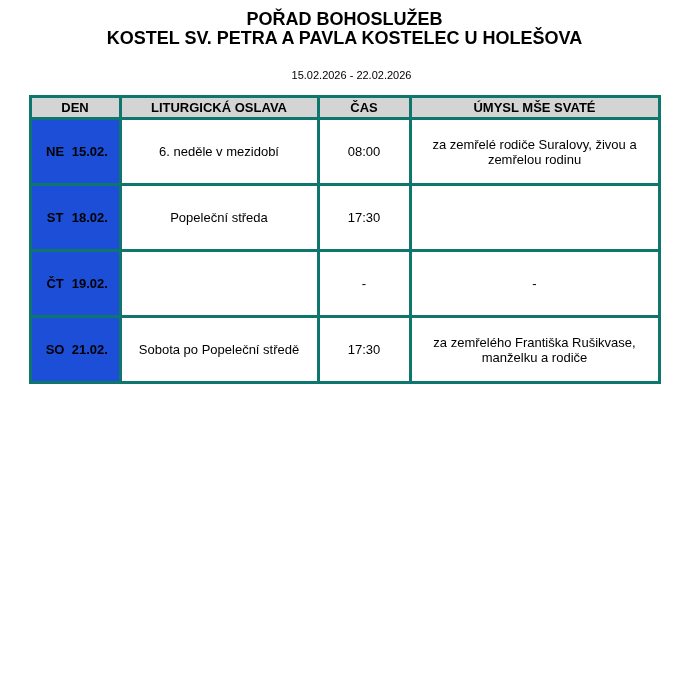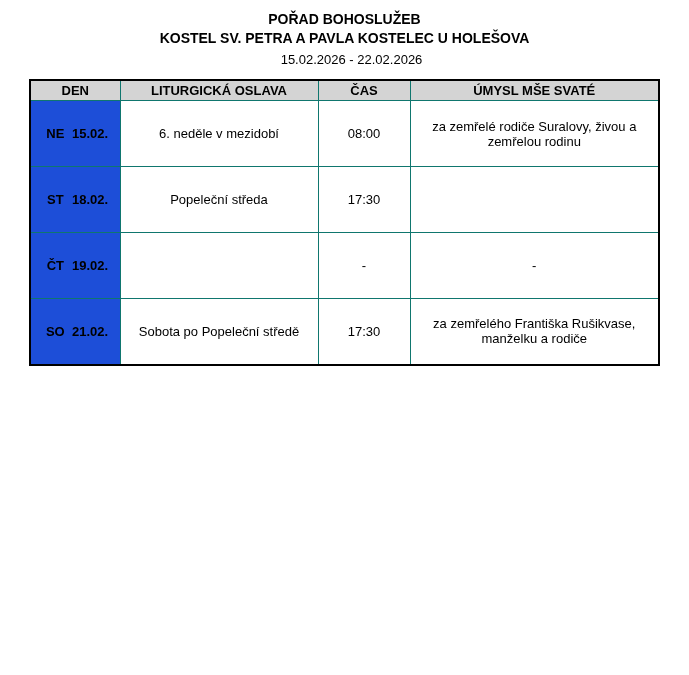--- a/index.html
+++ b/index.html
@@ -14,38 +14,38 @@
     height: 675px;
     box-sizing: border-box;
     padding-top: 10px;
   }
   .title-block {
     text-align: center;
     margin-bottom: 10px;
   }
   .title-line1, .title-line2 {
     font-weight: bold;
-    font-size: 14px;
+    font-size: 18px;
     line-height: 19px;
   }
   .title-line3 {
-    font-size: 13px;
+    font-size: 11px;
     line-height: 19px;
-    margin-top: 2px;
+    margin-top: 18px;
     padding-left: 14px;
   }
   table.schedule {
     border-collapse: collapse;
     margin: 8px auto 0 auto;
     width: 629px;
     table-layout: fixed;
     border: 2px solid #000000;
   }
   table.schedule th, table.schedule td {
-    border: 1px solid #0f766e;
+    border: 3px solid #0f766e;
     font-size: 13px;
     text-align: center;
     vertical-align: middle;
     padding: 2px 4px;
     box-sizing: border-box;
     overflow-wrap: break-word;
   }
   table.schedule th {
     background: #d4d4d4;
     font-weight: bold;

